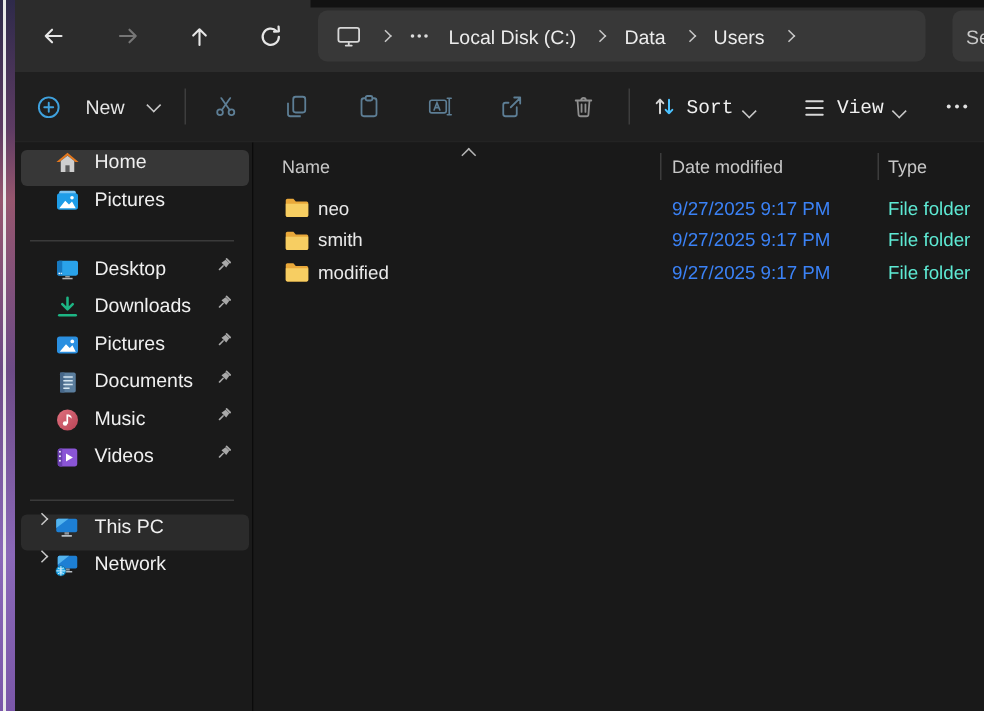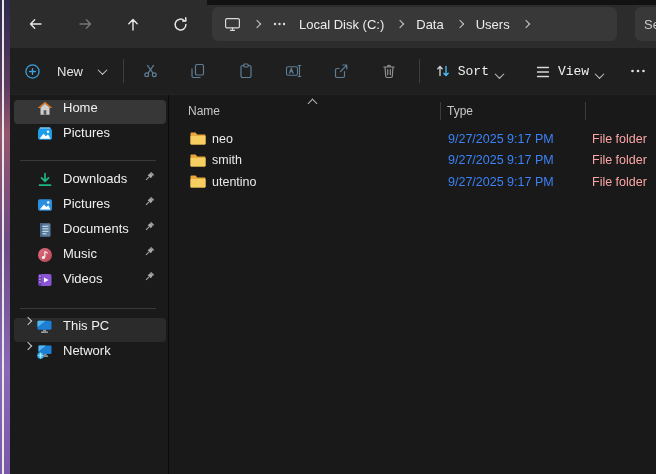--- a/index.html
+++ b/index.html
@@ -49,21 +49,21 @@
   .colh{box-sizing:border-box;cursor:pointer;}
   .colh.name{width:271px;padding-left:19px;}
   .colh.date{width:145px;padding-left:8px;}
   .colh.type{flex:1;padding-left:7px;}
   .hdr-div{position:absolute;top:4px;width:1px;height:18px;background:#3c3c3c;}
   .caret-up{position:absolute;left:140px;top:2px;width:6px;height:6px;border-top:1.4px solid #b5b5b5;border-left:1.4px solid #b5b5b5;transform:rotate(45deg);}
   .rows{margin-top:4px;}
   .file-row{display:flex;height:21.5px;align-items:center;font-size:12.5px;color:#e9e9e9;cursor:pointer;justify-content:flex-end;}
   .cell-name{width:271px;padding-left:21px;display:flex;align-items:center;gap:6px;box-sizing:border-box;}
   .cell-date{width:145px;padding-left:8px;box-sizing:border-box;color:#3b82f6;}
-  .cell-type{flex:1;padding-left:7px;box-sizing:border-box;color:#fca5a5;}
+  .cell-type{flex:1;padding-left:7px;box-sizing:border-box;color:#5eead4;}
   svg{display:block;}
 </style>
 </head>
 <body>
 
 <div id="screen">
   <div class="desktop-strip">
     <div class="desktop-line"></div>
   </div>
 
@@ -252,20 +252,43 @@
                 <rect x="1" y="2.8" width="14" height="11" rx="1.8" fill="#1e9de8"></rect>
                 <path d="M2.5 12.8l4-5 2.5 2.5 2-2 2.5 4.5z" fill="#fff"></path>
                 <circle cx="11" cy="5.8" r="1.2" fill="#fff"></circle>
               </svg>
           </span>
           <span class="sb-label">Pictures</span>
         </div>
 
         <div class="sb-divider"></div>
 
+        <div class="sb-item">
+          <span class="sb-chev"></span>
+          <span class="sb-icon">
+            <svg width="16" height="15" viewBox="0 0 16 15">
+                <rect x="1" y="1.8" width="14" height="10" rx="1.4" fill="#2aa3ea"></rect>
+                <path d="M1 3.2a1.4 1.4 0 0 1 1.4-1.4H4.5v10H2.4A1.4 1.4 0 0 1 1 10.4z" fill="#1779c0"></path>
+                <rect x="2" y="9.8" width="1" height="1" fill="#fff"></rect>
+                <rect x="3.4" y="9.8" width="1" height="1" fill="#d8f0ff"></rect>
+                <rect x="6.5" y="12" width="3" height="1" fill="#9a9a9a"></rect>
+                <rect x="4.6" y="13.2" width="6.8" height="1" fill="#b5b5b5"></rect>
+              </svg>
+          </span>
+          <span class="sb-label">Desktop</span>
+          <span class="sb-pin">
+            <svg width="12" height="12" viewBox="0 0 14 14" fill="#a8a8a8">
+                <g transform="rotate(45 7 7)">
+                  <rect x="4.4" y="1" width="5.2" height="1.4" rx=".6"></rect>
+                  <path d="M5 2.6h4l.6 4H4.4z"></path>
+                  <rect x="6.4" y="6.8" width="1.2" height="5.2" rx=".5"></rect>
+                </g>
+              </svg>
+          </span>
+        </div>
 
         <div class="sb-item">
           <span class="sb-chev"></span>
           <span class="sb-icon">
             <svg width="16" height="16" viewBox="0 0 16 16" fill="none" stroke="#1db584" stroke-width="1.7" stroke-linecap="round" stroke-linejoin="round">
                 <path d="M8 1.5V9M4.5 5.8L8 9.3l3.5-3.5"></path>
                 <path d="M2.5 13.2h11"></path>
               </svg>
           </span>
           <span class="sb-label">Downloads</span>
@@ -408,20 +431,23 @@
           <span class="sb-label">Network</span>
         </div>
 
       </div>
 
       <div class="mainpane">
         <div class="cols-header">
           <div class="colh name">
             <span>Name</span>
             <span class="caret-up"></span>
+          </div>
+          <div class="colh date">
+            <span>Date modified</span>
           </div>
           <div class="colh type">
             <span>Type</span>
           </div>
           <div class="hdr-div" style="left:271px"></div>
           <div class="hdr-div" style="left:416px"></div>
         </div>
 
         <div class="rows">
           <div class="file-row">
@@ -453,21 +479,21 @@
           </div>
 
           <div class="file-row">
             <div class="cell-name">
               <span>
                 <svg width="16" height="13" viewBox="0 0 16 13">
                     <path d="M.5 1.6C.5 1 1 .5 1.6.5h4l1.6 1.9h7.2c.6 0 1.1.5 1.1 1.1v8c0 .6-.5 1.1-1.1 1.1H1.6C1 12.6.5 12.1.5 11.5z" fill="#e9a83a"></path>
                     <path d="M.5 3.9h15v7.6c0 .6-.5 1.1-1.1 1.1H1.6c-.6 0-1.1-.5-1.1-1.1z" fill="#f7ce62"></path>
                   </svg>
               </span>
-              <span>utentino</span>
+              <span>modified</span>
             </div>
             <div class="cell-date">9/27/2025 9:17 PM</div>
             <div class="cell-type">File folder</div>
           </div>
         </div>
       </div>
 
     </div>
   </div>
 </div>

